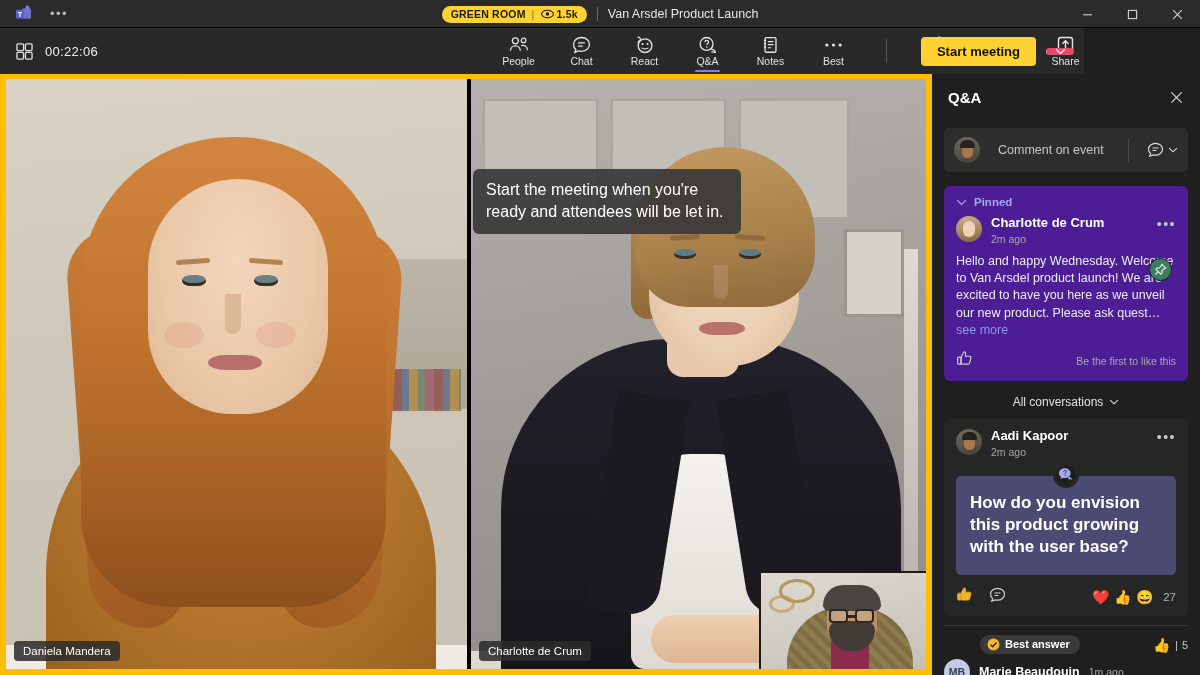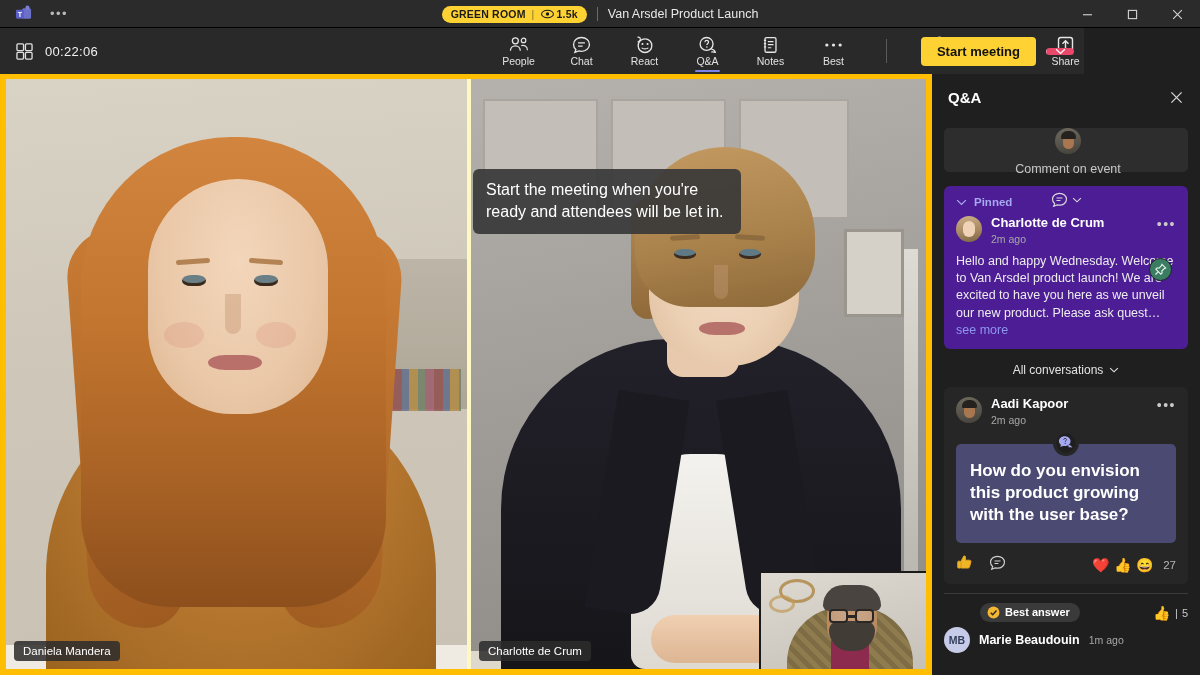--- a/index.html
+++ b/index.html
@@ -86,21 +86,21 @@
   }
 
   
   .stage {
     position: absolute; top: 74px; left: 0; width: 932px; height: 601px;
     background: #1f1f1f;
     border: 6px solid #ffbf00;
     border-top-width: 5px;
     overflow: hidden;
   }
-  .tiles { position: absolute; inset: 0; display: flex; gap: 4px; background: #fef9c3; }
+  .tiles { position: absolute; inset: 0; display: flex; gap: 4px; background: #000000; }
   .tile { position: relative; overflow: hidden; background: #2a2a2a; }
   .tile.a { width: 461px; }
   .tile.b { flex: 1; }
   .name-tag {
     position: absolute; left: 8px; bottom: 8px;
     background: rgba(44,44,44,.86); color: #fff;
     font-size: 11.5px; padding: 4px 9px; border-radius: 4px;
   }
 
   
@@ -210,21 +210,21 @@
   }
   .panel-head {
     height:46px; display:flex; align-items:center; justify-content:space-between;
     padding: 0 14px 0 16px;
   }
   .panel-title { font-size:15px; font-weight:bold; color:#fff; }
   .panel-close { color:#d9d9d9; width:20px; height:20px; display:flex; align-items:center; justify-content:center; }
 
   .composer {
     margin: 8px 12px 0; height: 44px; background:#2d2d2d; border-radius:5px;
-    display:flex; align-items:center; padding: 0 6px 0 10px; gap:8px;flex-direction:column;
+    display:flex; align-items:center; padding: 0 6px 0 10px; gap:18px;
   }
   .avatar { width:26px; height:26px; border-radius:50%; overflow:hidden; flex:0 0 auto; position:relative; }
   .composer-ph { flex:1; font-size:12.5px; color:#c7c7c7; }
   .composer-div { width:1px; height:24px; background:#484848; }
   .composer-ico { display:flex; align-items:center; gap:4px; color:#d9d9d9; padding-right:4px; }
 
   .pin-badge {
     position:absolute; right:28px; top:184px; width:23px; height:23px; border-radius:50%;
     background:#3b7d63; display:flex; align-items:center; justify-content:center; z-index:5;
     border: 1.5px solid #1f1f1f;
@@ -596,20 +596,29 @@
           <div class="msg-name">Charlotte de Crum</div>
           <div class="msg-time">2m ago</div>
         </div>
         <div class="msg-more">•••</div>
       </div>
 
       <div class="msg-body">
         <span>Hello and happy Wednesday. Welcome to Van Arsdel product launch! We are excited to have you here as we unveil our new product. Please ask quest… </span><span class="see-more">see more</span>
       </div>
 
+      <div class="card-foot">
+        <span class="like-ico">
+          <svg width="17" height="17" viewBox="0 0 18 18">
+            <path d="M5.4 7.6 L8.2 2.2c.9-.5 1.9.1 1.9 1.2v3.2h4.3c1 0 1.7.9 1.4 1.8l-1.5 5.4c-.2.7-.8 1.1-1.5 1.1H5.4z" fill="none" stroke="#cfcfcf" stroke-width="1.25"></path>
+            <rect x="1.8" y="7.6" width="3.4" height="7.3" rx="1" fill="none" stroke="#cfcfcf" stroke-width="1.25"></rect>
+          </svg>
+        </span>
+        <span class="foot-txt">Be the first to like this</span>
+      </div>
     </div>
 
     <div class="all-conv">
       <span>All conversations</span>
       <svg width="10" height="6" viewBox="0 0 11 7">
           <path d="M1 1.3 L5.5 5.6 L10 1.3" fill="none" stroke="#e2e2e2" stroke-width="1.3"></path>
         </svg>
     </div>
 
     <div class="qcard">

